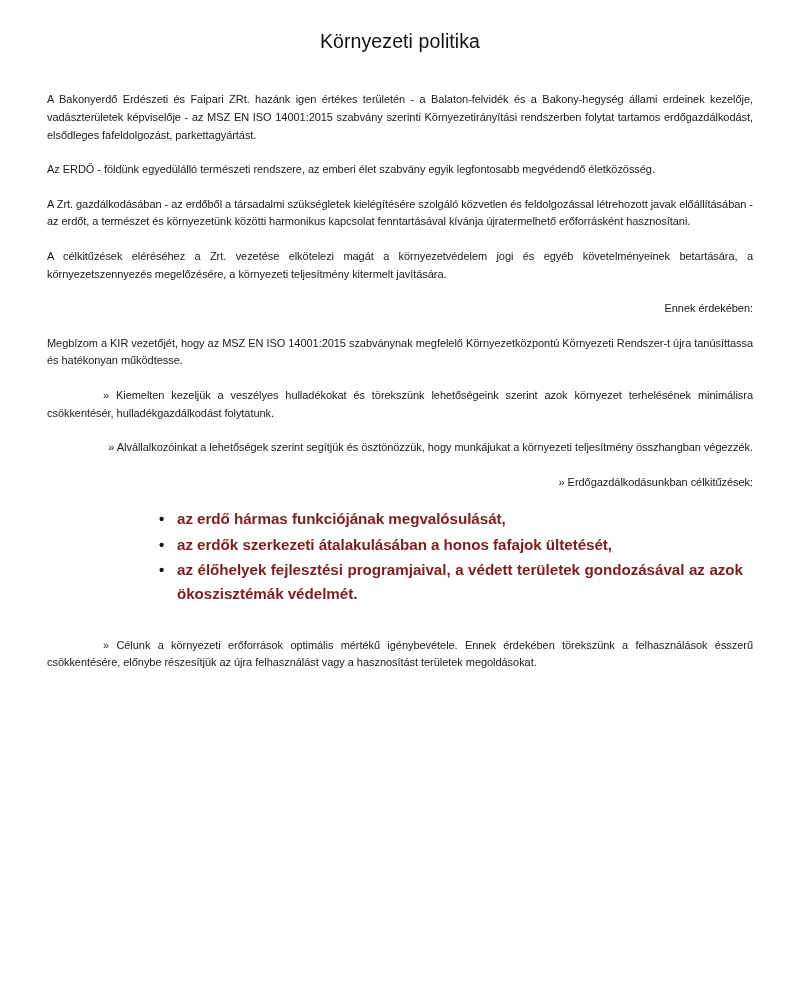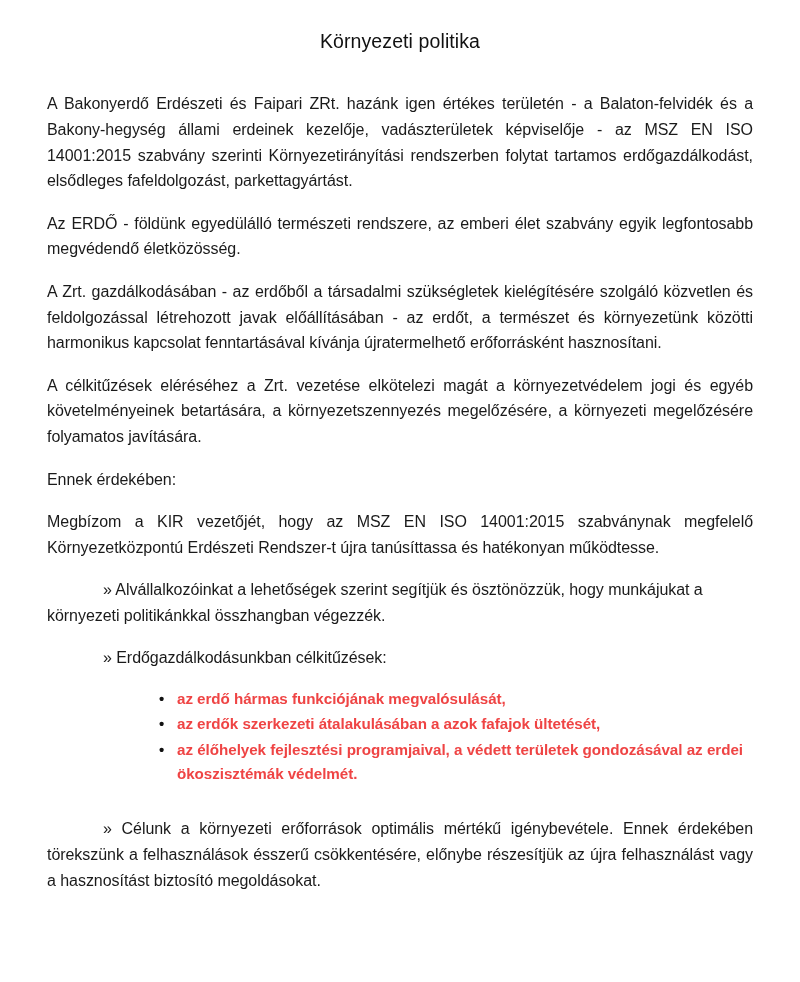--- a/index.html
+++ b/index.html
@@ -37,60 +37,60 @@
     padding-top: 30px;
     line-height: 1.2;
   }
 
   .body-block {
     margin-top: 38px;
   }
 
   p.para {
     margin: 0 0 17px 0;
-    font-size: 16px;
+    font-size: 11px;
     line-height: 1.60;
     text-align: justify;
     text-justify: inter-word;
     color: #1a1a1a;
     font-weight: 400;
     hyphens: none;
     letter-spacing: -0.05px;
   }
 
   p.para.tight {
     margin-bottom: 16px;
   }
 
   
   p.para.indented {
     text-indent: 56px;
   }
 
   
   p.para.left {
-    text-align: left;
+    text-align: right;
   }
 
   p.para.spacer-before {
     margin-top: 30px;
   }
 
   ul.bullets {
     list-style: none;
     margin: 0 0 0 0;
     padding: 0;
   }
 
   ul.bullets li {
     position: relative;
     font-size: 15.2px;
     line-height: 1.60;
     font-weight: 700;
-    color: #ef4444;
+    color: #7f1d1d;
     text-align: justify;
     text-justify: inter-word;
     margin: 0 0 1px 0;
     padding-left: 130px;
     padding-right: 10px;
     letter-spacing: -0.05px;
   }
 
   ul.bullets li::before {
     content: "\2022";
@@ -116,35 +116,36 @@
   <h1 class="doc-title">Környezeti politika</h1>
 
   <div class="body-block">
 
     <p class="para">A Bakonyerdő Erdészeti és Faipari ZRt. hazánk igen értékes területén - a Balaton-felvidék és a Bakony-hegység állami erdeinek kezelője, vadászterületek képviselője - az MSZ EN ISO 14001:2015 szabvány szerinti Környezetirányítási rendszerben folytat tartamos erdőgazdálkodást, elsődleges fafeldolgozást, parkettagyártást.</p>
 
     <p class="para">Az ERDŐ - földünk egyedülálló természeti rendszere, az emberi élet szabvány egyik legfontosabb megvédendő életközösség.</p>
 
     <p class="para">A Zrt. gazdálkodásában - az erdőből a társadalmi szükségletek kielégítésére szolgáló közvetlen és feldolgozással létrehozott javak előállításában - az erdőt, a természet és környezetünk közötti harmonikus kapcsolat fenntartásával kívánja újratermelhető erőforrásként hasznosítani.</p>
 
-    <p class="para">A célkitűzések eléréséhez a Zrt. vezetése elkötelezi magát a környezetvédelem jogi és egyéb követelményeinek betartására, a környezetszennyezés megelőzésére, a környezeti megelőzésére folyamatos javítására.</p>
+    <p class="para">A célkitűzések eléréséhez a Zrt. vezetése elkötelezi magát a környezetvédelem jogi és egyéb követelményeinek betartására, a környezetszennyezés megelőzésére, a környezeti teljesítmény kitermelt javítására.</p>
 
     <p class="para left">Ennek érdekében:</p>
 
-    <p class="para">Megbízom a KIR vezetőjét, hogy az MSZ EN ISO 14001:2015 szabványnak megfelelő Környezetközpontú Erdészeti Rendszer-t újra tanúsíttassa és hatékonyan működtesse.</p>
+    <p class="para">Megbízom a KIR vezetőjét, hogy az MSZ EN ISO 14001:2015 szabványnak megfelelő Környezetközpontú Környezeti Rendszer-t újra tanúsíttassa és hatékonyan működtesse.</p>
 
+    <p class="para indented">» Kiemelten kezeljük a veszélyes hulladékokat és törekszünk lehetőségeink szerint azok környezet terhelésének minimálisra csökkentésér, hulladékgazdálkodást folytatunk.</p>
 
-    <p class="para indented left">» Alvállalkozóinkat a lehetőségek szerint segítjük és ösztönözzük, hogy munkájukat a környezeti politikánkkal összhangban végezzék.</p>
+    <p class="para indented left">» Alvállalkozóinkat a lehetőségek szerint segítjük és ösztönözzük, hogy munkájukat a környezeti teljesítmény összhangban végezzék.</p>
 
     <p class="para indented left tight">» Erdőgazdálkodásunkban célkitűzések:</p>
 
     <div class="bullets-wrap">
       <ul class="bullets">
         <li>az erdő hármas funkciójának megvalósulását,</li>
-        <li>az erdők szerkezeti átalakulásában a azok fafajok ültetését,</li>
-        <li>az élőhelyek fejlesztési programjaival, a védett területek gondozásával az erdei ökoszisztémák védelmét.</li>
+        <li>az erdők szerkezeti átalakulásában a honos fafajok ültetését,</li>
+        <li>az élőhelyek fejlesztési programjaival, a védett területek gondozásával az azok ökoszisztémák védelmét.</li>
       </ul>
     </div>
 
-    <p class="para indented spacer-before">» Célunk a környezeti erőforrások optimális mértékű igénybevétele.  Ennek érdekében törekszünk a felhasználások ésszerű csökkentésére, előnybe részesítjük az újra felhasználást vagy a hasznosítást biztosító megoldásokat.</p>
+    <p class="para indented spacer-before">» Célunk a környezeti erőforrások optimális mértékű igénybevétele.  Ennek érdekében törekszünk a felhasználások ésszerű csökkentésére, előnybe részesítjük az újra felhasználást vagy a hasznosítást területek megoldásokat.</p>
 
   </div>
 </div>
 
 </body></html>

